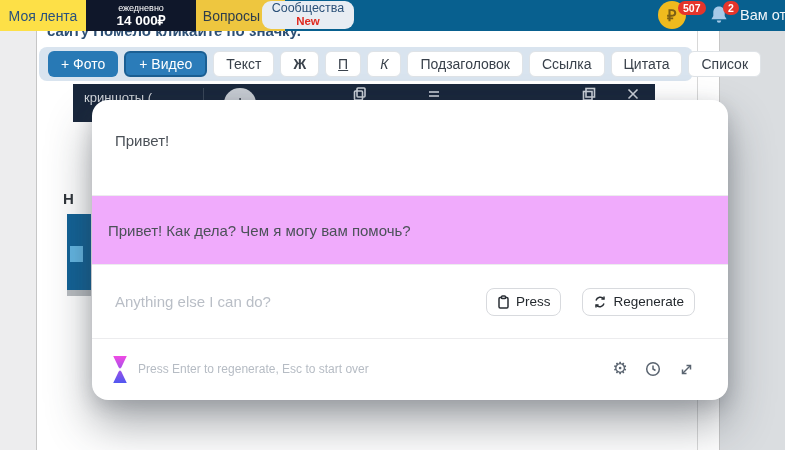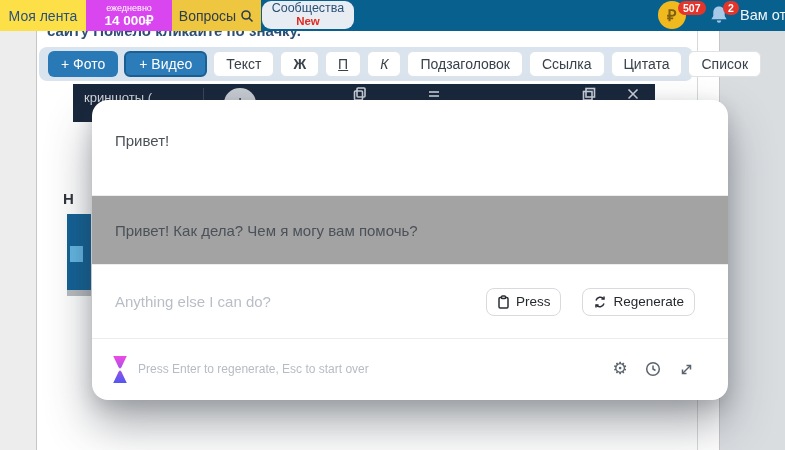--- a/index.html
+++ b/index.html
@@ -41,21 +41,21 @@
 
   
   #heading-fragment { left:63px; top:190px; font-size:15px; font-weight:bold; color:#30353b; z-index:6; }
   #blue-block { left:67px; top:214px; width:24px; height:76px; background:#126296; z-index:6; }
   #blue-block-mark { position:absolute; left:3px; top:32px; width:13px; height:16px; background:#63b6e3; }
   #gray-under-blue { left:67px; top:290px; width:24px; height:6px; background:#b9bdc1; z-index:6; }
 
   
   #header { left:0; top:0; width:785px; height:31px; background:#08608f; z-index:30; display:flex; align-items:stretch; }
   #tab-my-feed { width:86px; background:#fde047; color:#2a517c; font-size:14px; display:flex; align-items:center; justify-content:center; cursor:pointer; }
-  #daily-badge { width:86px; background:#d946ef; color:#fff; display:flex; flex-direction:column; align-items:center; justify-content:center; cursor:pointer; }
+  #daily-badge { width:110px; background:#0f172a; color:#fff; display:flex; flex-direction:column; align-items:center; justify-content:center; cursor:pointer; }
   #daily-badge .small { font-size:9px; line-height:10px; }
   #daily-badge .big { font-size:13.5px; font-weight:bold; line-height:15px; }
   #btn-questions { width:89px; background:#eec63f; color:#2e3d4c; font-size:14px; display:flex; align-items:center; justify-content:center; gap:4px; cursor:pointer; }
   #tab-communities { position:absolute; left:262px; top:1px; width:92px; height:28px; background:#e8edf3; border-radius:9px;
                      display:flex; flex-direction:column; align-items:center; justify-content:center; cursor:pointer; }
   #tab-communities .t { font-size:12.5px; color:#2a5078; line-height:13px; }
   #tab-communities .n { font-size:11.5px; font-weight:bold; color:#e02b20; line-height:13px; }
   #coin { position:absolute; left:658px; top:1px; width:28px; height:28px; border-radius:50%; background:#f0ba1e;
           color:#7c5f15; font-size:16px; font-weight:bold; display:flex; align-items:center; justify-content:center; cursor:pointer; }
   .count-badge { position:absolute; top:1px; background:#e5352b; color:#fff; font-size:10.5px; font-weight:bold;
@@ -63,21 +63,21 @@
   #coin-badge { left:678px; }
   #bell { position:absolute; left:707px; top:4px; width:24px; height:25px; cursor:pointer; }
   #bell-badge { left:723px; }
   #header-right-text { position:absolute; left:740px; top:7px; color:#f2f6fa; font-size:14.5px; white-space:nowrap; }
 
   
   #modal { left:92px; top:100px; width:636px; height:300px; background:#fff; border-radius:16px; z-index:20;
            box-shadow:0 24px 45px rgba(45,52,62,.42), 0 6px 18px rgba(45,52,62,.18); overflow:hidden; }
   #m-row1 { height:95px; padding:32px 23px 0 23px; font-size:15px; color:#4b5158; }
   .m-divider { height:1px; background:#ececee; }
-  #m-row2 { height:68px; background:#a3a3a3; display:flex; align-items:center; padding:0 23px; font-size:15px; color:#4b5158; }
+  #m-row2 { height:68px; background:#f0abfc; display:flex; align-items:center; padding:0 16px; font-size:15px; color:#4b5158; }
   #m-row3 { height:73px; display:flex; align-items:center; padding:0 33px 0 23px; }
   #m-row3 input { flex:1; border:none; outline:none; background:transparent; font-family:inherit; font-size:15px; color:#4b5158; }
   #m-row3 input::placeholder { color:#b9bec6; }
   .m-btn { height:28px; display:flex; align-items:center; gap:6px; background:#fff; border:1px solid #d8dade; border-radius:8px;
            padding:0 10px; font-size:13.5px; color:#24292e; cursor:pointer; white-space:nowrap; }
   .m-btn svg { stroke:#2a2f35; fill:none; stroke-width:1.5; }
   #btn-copy { margin-left:auto; }
   #btn-regenerate { margin-left:21px; }
   #m-row4 { height:60px; display:flex; align-items:center; padding:0 33px 0 20px; }
   #m-row4 input { flex:1; border:none; outline:none; background:transparent; font-family:inherit; font-size:12px; color:#0369a1; margin-left:10px; }

